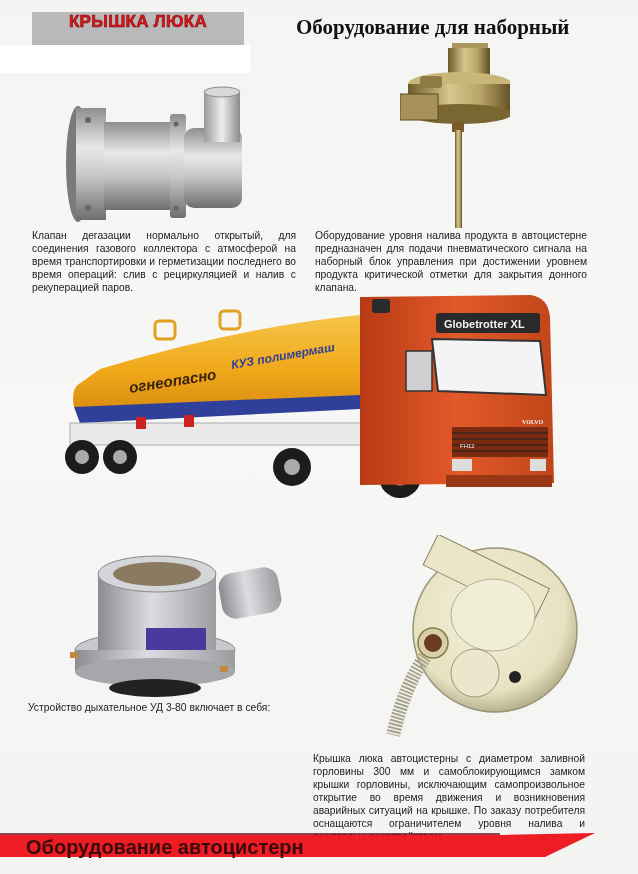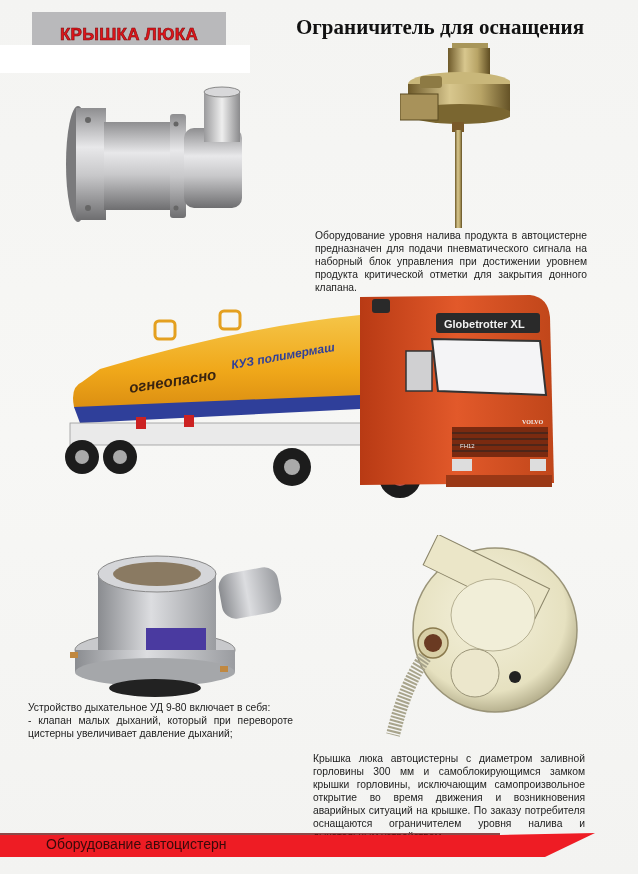--- a/index.html
+++ b/index.html
@@ -7,23 +7,23 @@
   body {
     background: #f5f5f3;
     font-family: "Liberation Sans", sans-serif;
     color: #1a1a1a;
     position: relative;
   }
   .page { position: absolute; inset: 0; background: linear-gradient(180deg,#f4f4f2 0%,#f7f7f5 50%,#f3f3f1 100%); }
 
   
   .label-box {
-    position: absolute; left: 32px; top: 12px; width: 194px; height: 33px;
+    position: absolute; left: 32px; top: 12px; width: 212px; height: 33px;
     background: #b9b9bb;
-    display: flex; align-items: flex-end; justify-content: center;
+    display: flex; align-items: flex-start; justify-content: center;
   }
   .label-box span {
     font-family: "Liberation Sans", sans-serif; font-weight: bold;
     font-size: 17px; color: #e0151b; letter-spacing: 0.3px;
     -webkit-text-stroke: 0.6px #7a0a0a;
   }
   .white-strip { position: absolute; left: 0; top: 45px; width: 250px; height: 28px; background: #ffffff; }
 
   .main-title {
     position: absolute; left: 296px; top: 14px; width: 320px;
@@ -42,37 +42,37 @@
   .cap4 { left: 313px; top: 752px; width: 272px; }
 
   
   .illus { position: absolute; }
 
   
   .banner {
     position: absolute; left: 0; top: 833px; width: 638px; height: 24px;
   }
   .banner-text {
-    position: absolute; left: 46px; top: 836px;
-    font-family: "Liberation Sans", sans-serif; font-weight: normal;
-    font-size: 14px; color: #3a0a0a;
+    position: absolute; left: 26px; top: 836px;
+    font-family: "Liberation Sans", sans-serif; font-weight: bold;
+    font-size: 20px; color: #3a0a0a;
   }
 </style>
 </head>
 <body>
 
 <div class="page">
 
   <div class="label-box">
     <span>КРЫШКА ЛЮКА</span>
   </div>
   <div class="white-strip"></div>
 
   <div class="main-title">
-    <div>Ограничитель для оснащения</div>
+    <div>Оборудование для наборный</div>
   </div>
 
   <svg class="illus" style="left:64px;top:84px" width="200" height="148" viewBox="0 0 200 148">
     <defs>
       <linearGradient id="sil" x1="0" y1="0" x2="0" y2="1">
         <stop offset="0" stop-color="#8e8e90"></stop>
           <stop offset="0.35" stop-color="#e8e8ea"></stop>
         <stop offset="0.6" stop-color="#c8c8ca"></stop>
           <stop offset="1" stop-color="#6e6e70"></stop>
       </linearGradient>
@@ -108,20 +108,23 @@
     <rect x="48" y="8" width="42" height="28" fill="url(#brass)"></rect>
     <ellipse cx="60" cy="44" rx="52" ry="12" fill="#c9b77a"></ellipse>
     <rect x="8" y="44" width="104" height="30" fill="url(#brass)"></rect>
     <ellipse cx="60" cy="74" rx="52" ry="10" fill="#7a6630"></ellipse>
     <rect x="0" y="54" width="38" height="26" fill="#a8925a" stroke="#5a4a20" stroke-width="1"></rect>
     <rect x="20" y="36" width="22" height="12" rx="3" fill="#8d7a44"></rect>
     <rect x="52" y="82" width="12" height="10" fill="#7a5a2a"></rect>
     <rect x="55" y="90" width="7" height="98" fill="url(#brass)"></rect>
   </svg>
 
+  <div class="caption cap1">
+    <p>Клапан дегазации нормально открытый, для соединения газового коллектора с атмосферой на время транспортировки и герметизации последнего во время операций: слив с рециркуляцией и налив с рекуперацией паров.</p>
+  </div>
   <div class="caption cap2">
     <p>Оборудование уровня налива продукта в автоцистерне предназначен для подачи пневматического сигнала на наборный блок управления при достижении уровнем продукта критической отметки для закрытия донного клапана.</p>
   </div>
 
   <svg class="illus" style="left:60px;top:287px" width="510" height="220" viewBox="0 0 510 220">
     <defs>
       <linearGradient id="tank" x1="0" y1="0" x2="0" y2="1">
         <stop offset="0" stop-color="#f5c548"></stop>
           <stop offset="0.55" stop-color="#f0a81a"></stop>
           <stop offset="1" stop-color="#d88a10"></stop>
@@ -203,22 +206,21 @@
     <rect x="40" y="24" width="124" height="34" fill="#ebe6c8" stroke="#8a8468" stroke-width="1" transform="rotate(26 100 40)"></rect>
     <ellipse cx="108" cy="80" rx="42" ry="36" fill="#f1eed8" stroke="#b6b092" stroke-width="1"></ellipse>
     <circle cx="48" cy="108" r="15" fill="#d8cfa6" stroke="#8a7a4e" stroke-width="1.5"></circle>
     <circle cx="48" cy="108" r="9" fill="#6a3a22"></circle>
     <circle cx="90" cy="138" r="24" fill="#ece7cc" stroke="#9a9478" stroke-width="1"></circle>
     <circle cx="130" cy="142" r="6" fill="#222"></circle>
     <path d="M40 122 Q20 150 8 200" fill="none" stroke="#a8a48c" stroke-width="14" stroke-dasharray="2 1.5"></path>
   </svg>
 
   <div class="caption cap3">
-    <p>Устройство дыхательное УД 9-80 включает в себя:</p>
-    <p>- клапан малых дыханий, который при перевороте цистерны увеличивает давление дыханий;</p>
+    <p>Устройство дыхательное УД 3-80 включает в себя:</p>
   </div>
   <div class="caption cap4">
     <p>Крышка люка автоцистерны с диаметром заливной горловины 300 мм и самоблокирующимся замком крышки горловины, исключающим самопроизвольное открытие во время движения и возникновения аварийных ситуаций на крышке. По заказу потребителя оснащаются ограничителем уровня налива и дыхательным устройством .</p>
   </div>
 
   <svg class="banner" width="638" height="24" viewBox="0 0 638 24">
     <line x1="0" y1="1" x2="500" y2="1" stroke="#6a1010" stroke-width="1.5"></line>
     <polygon points="0,2 500,2 595,0 545,24 0,24" fill="#ee1c24"></polygon>
   </svg>
   <div class="banner-text">Оборудование автоцистерн</div>

